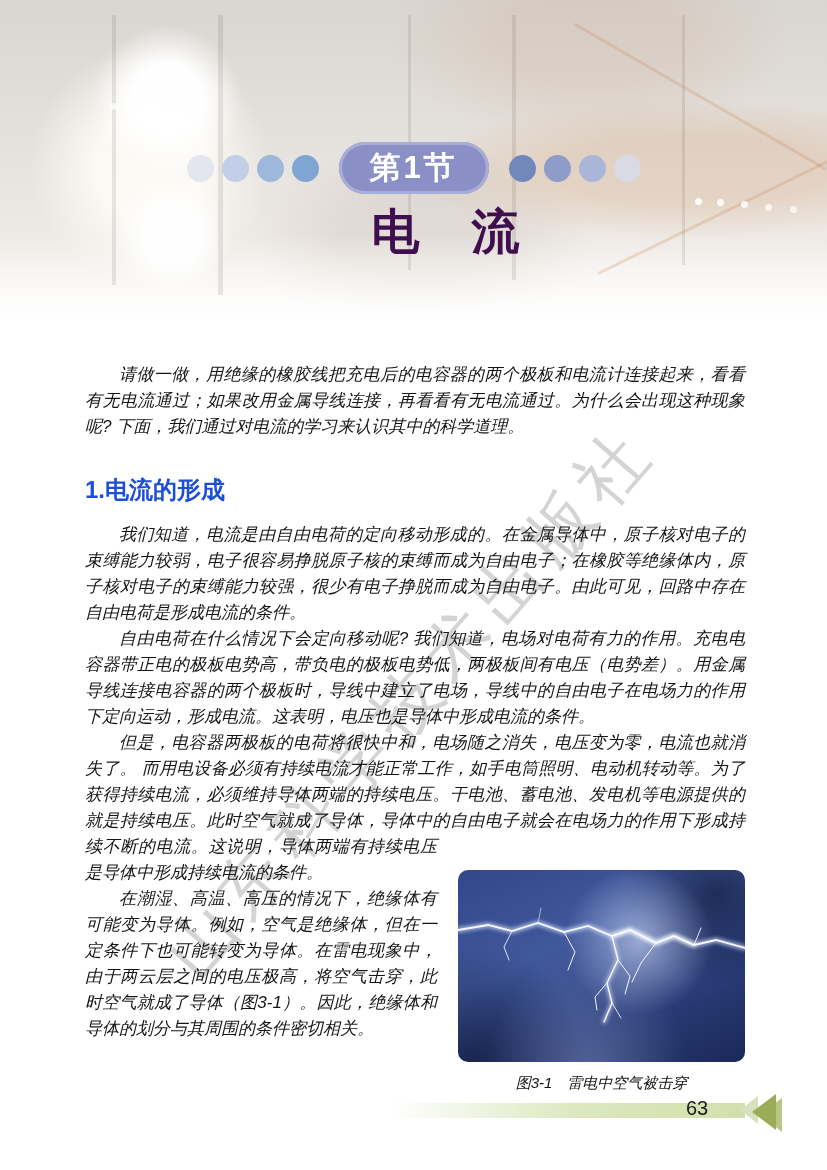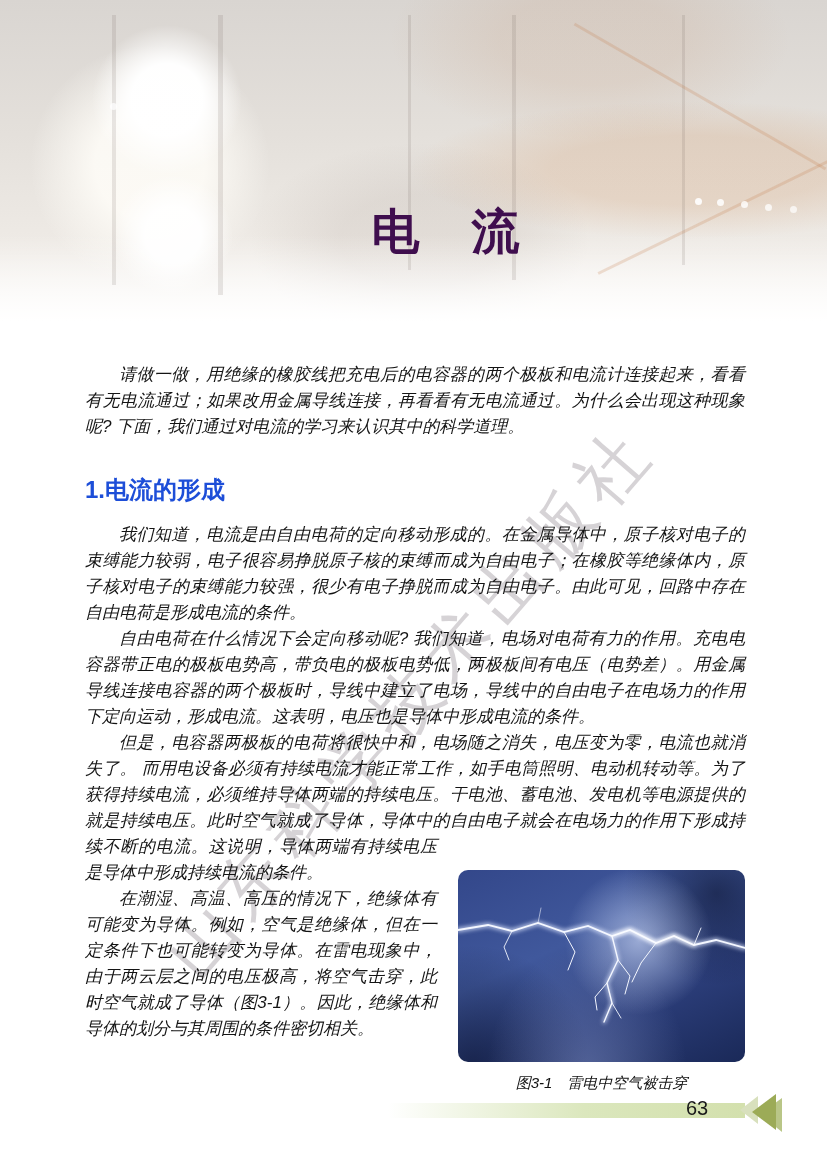--- a/index.html
+++ b/index.html
@@ -81,20 +81,31 @@
     <div class="pole" style="left:112px;width:4px;height:270px;"></div>
     <div class="pole" style="left:218px;width:5px;height:280px;"></div>
     <div class="pole" style="left:408px;width:3px;height:255px;"></div>
     <div class="pole" style="left:512px;width:4px;height:265px;"></div>
     <div class="pole" style="left:682px;width:3px;height:250px;"></div>
     <div class="truss" style="left:555px;top:95px;width:290px;transform:rotate(30deg);"></div>
     <div class="truss" style="left:585px;top:215px;width:260px;transform:rotate(-26deg);"></div>
     <div class="specks"></div>
   </div>
 
+  <div class="banner-row">
+    <span class="dot" style="background:#e3e6ef;"></span>
+    <span class="dot" style="background:#c2cfe6;"></span>
+    <span class="dot" style="background:#9db8da;"></span>
+    <span class="dot" style="background:#7fa6d2;"></span>
+    <span class="badge">第1节</span>
+    <span class="dot" style="background:#7288bc;"></span>
+    <span class="dot" style="background:#8d9cc9;"></span>
+    <span class="dot" style="background:#aab6d8;"></span>
+    <span class="dot" style="background:#d9dae4;"></span>
+  </div>
 
   <div class="page-title">电　流</div>
 
   <div class="watermark">山东科学技术出版社</div>
 
   <div class="content">
     <p>请做一做，用绝缘的橡胶线把充电后的电容器的两个极板和电流计连接起来，看看有无电流通过；如果改用金属导线连接，再看看有无电流通过。为什么会出现这种现象呢? 下面，我们通过对电流的学习来认识其中的科学道理。</p>
 
     <div class="section-heading">1.电流的形成</div>
 

